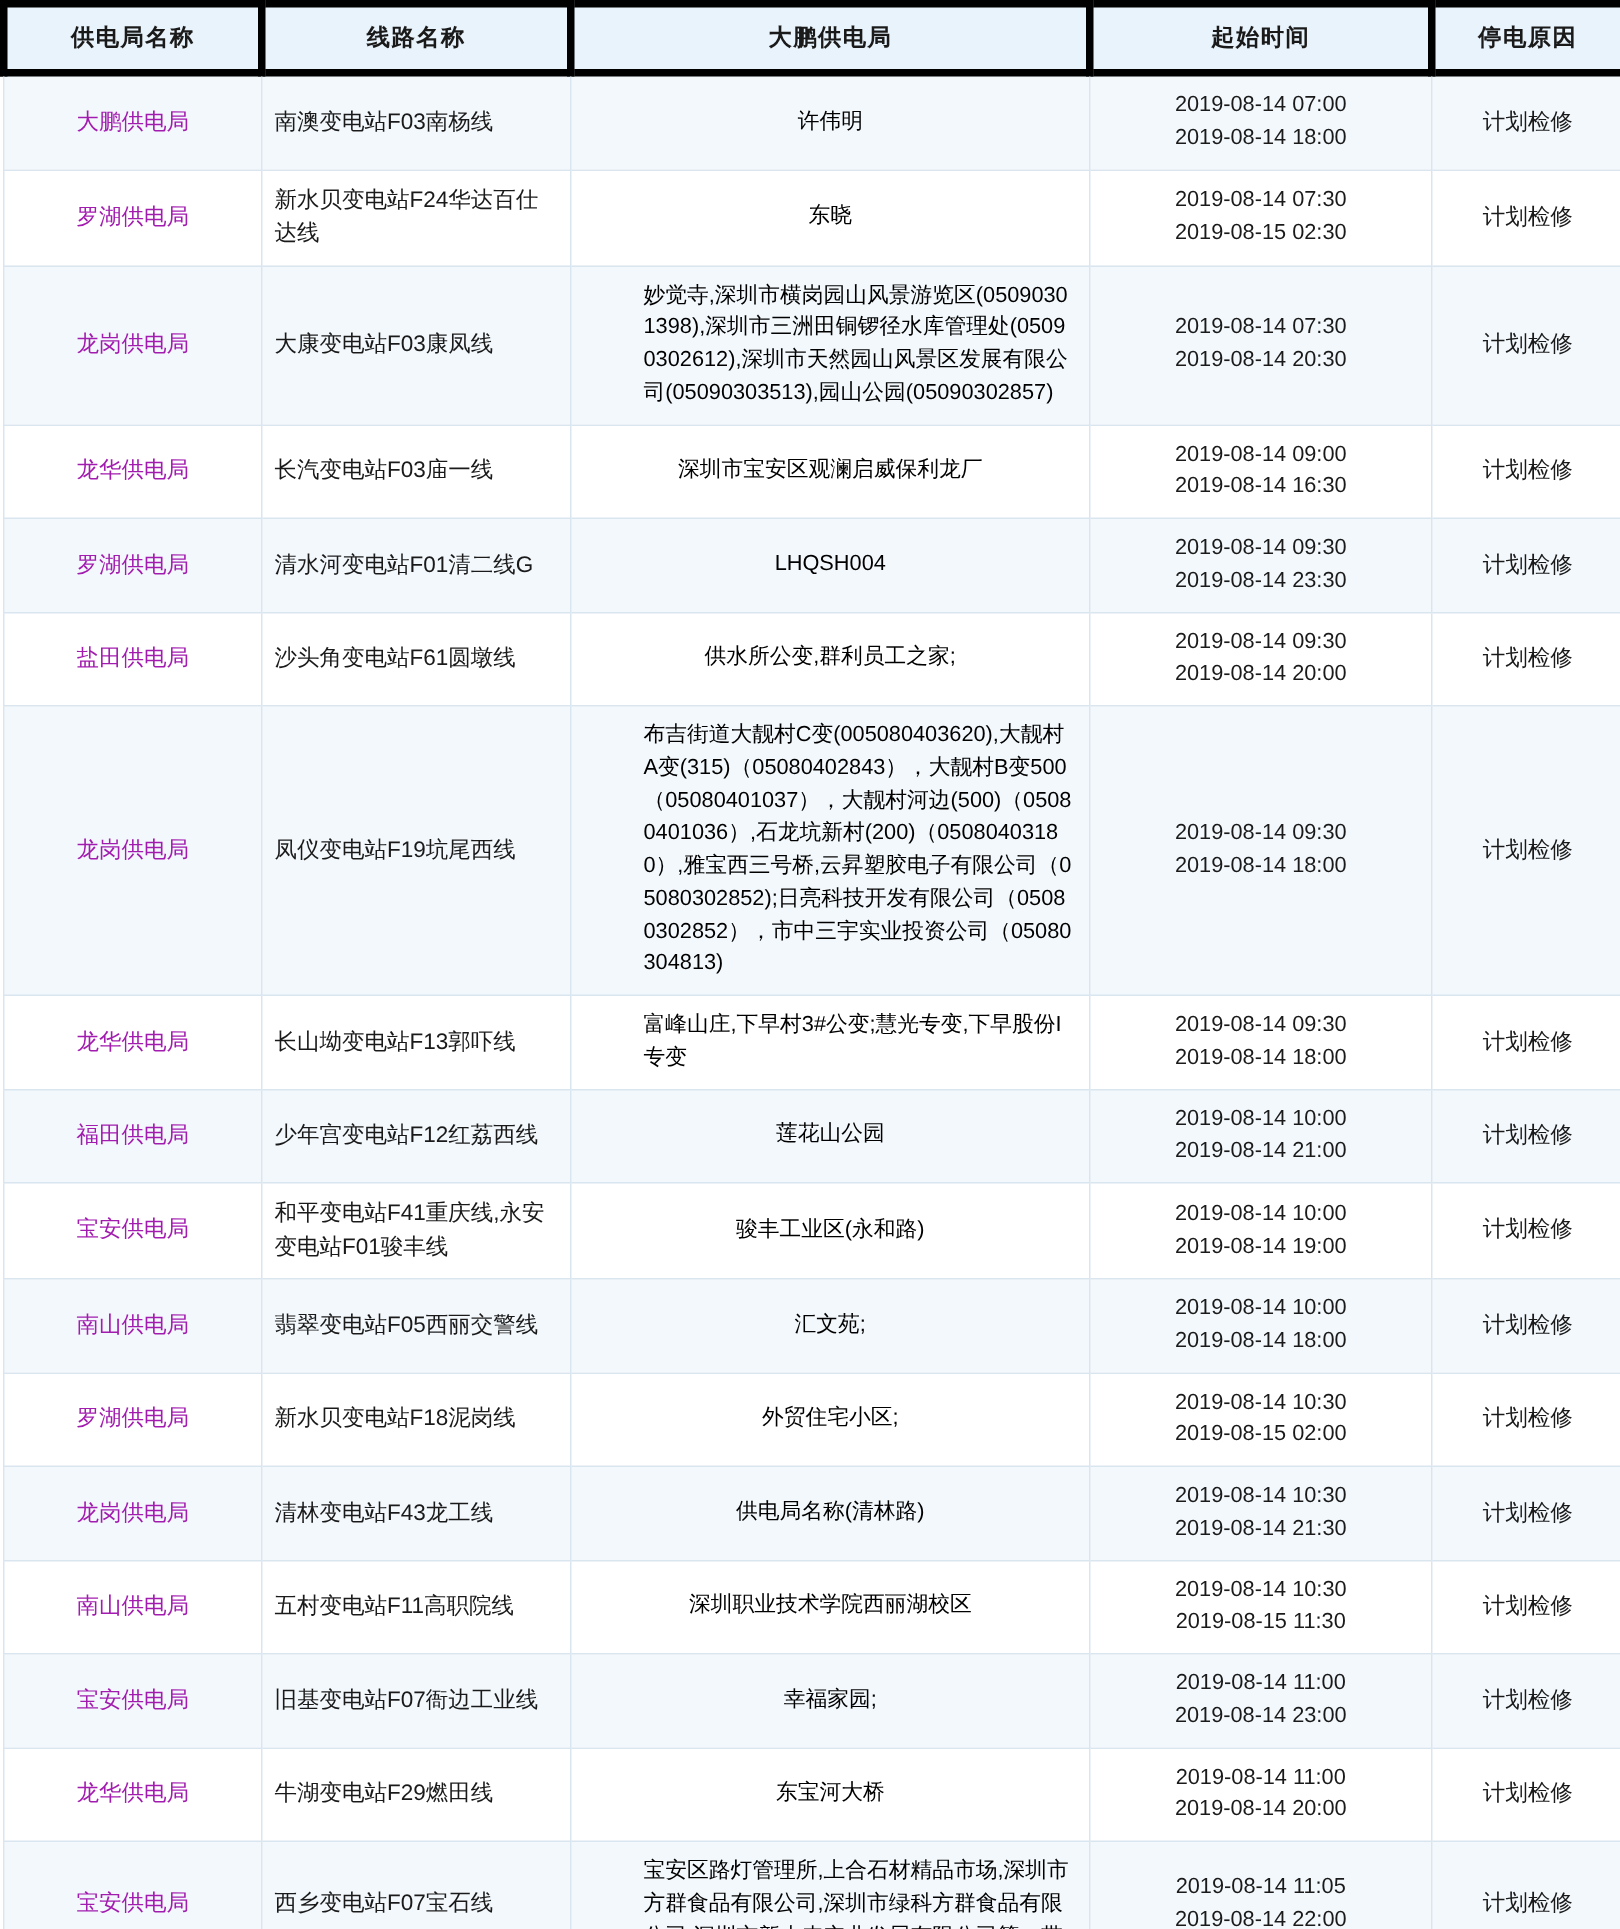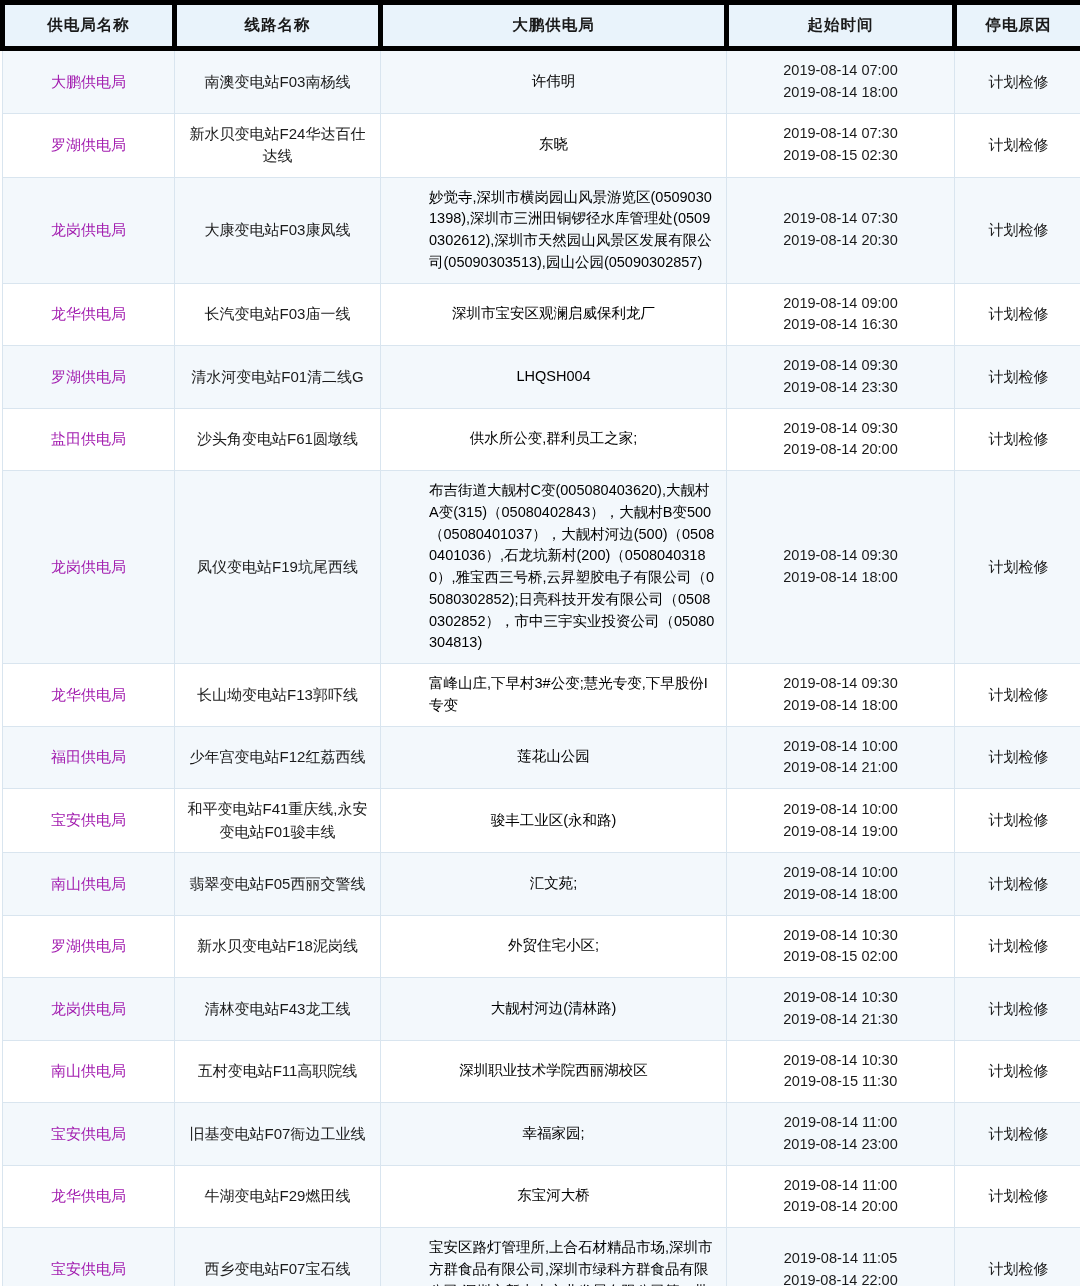--- a/index.html
+++ b/index.html
@@ -43,21 +43,21 @@
     border: 1px solid #d9e5ef;
     padding: 9px 8px;
     vertical-align: middle;
     line-height: 1.5;
     word-break: break-all;
   }
   tbody tr.odd td { background: #f3f8fc; }
   tbody tr.even td { background: #ffffff; }
 
   td.col-bureau { text-align: center; color: #a21caf; }
-  td.col-line   { text-align: center; color: #1a1a1a; margin-top: 20px; }
+  td.col-line   { color: #1a1a1a; margin-top: 20px; }
   td.col-scope  { text-align: center; color: #000000; font-size: 14.5px; }
   td.col-scope.wrapleft { text-align: left; padding-left: 48px; }
   td.col-time   { text-align: center; color: #1a1a1a; white-space: pre-line; font-size: 14.5px; }
   td.col-reason { text-align: center; color: #1a1a1a; margin-left: 26px; }
 </style>
 </head>
 <body>
 
 <div class="table-wrap">
   <table class="outage-table">
@@ -170,21 +170,21 @@
           <td class="col-bureau">罗湖供电局</td>
           <td class="col-line">新水贝变电站F18泥岗线</td>
           <td class="col-scope">外贸住宅小区;</td>
           <td class="col-time">2019-08-14 10:30
 2019-08-15 02:00</td>
           <td class="col-reason">计划检修</td>
         </tr>
         <tr class="odd">
           <td class="col-bureau">龙岗供电局</td>
           <td class="col-line">清林变电站F43龙工线</td>
-          <td class="col-scope">大靓村河边(清林路)</td>
+          <td class="col-scope">供电局名称(清林路)</td>
           <td class="col-time">2019-08-14 10:30
 2019-08-14 21:30</td>
           <td class="col-reason">计划检修</td>
         </tr>
         <tr class="even">
           <td class="col-bureau">南山供电局</td>
           <td class="col-line">五村变电站F11高职院线</td>
           <td class="col-scope">深圳职业技术学院西丽湖校区</td>
           <td class="col-time">2019-08-14 10:30
 2019-08-15 11:30</td>

